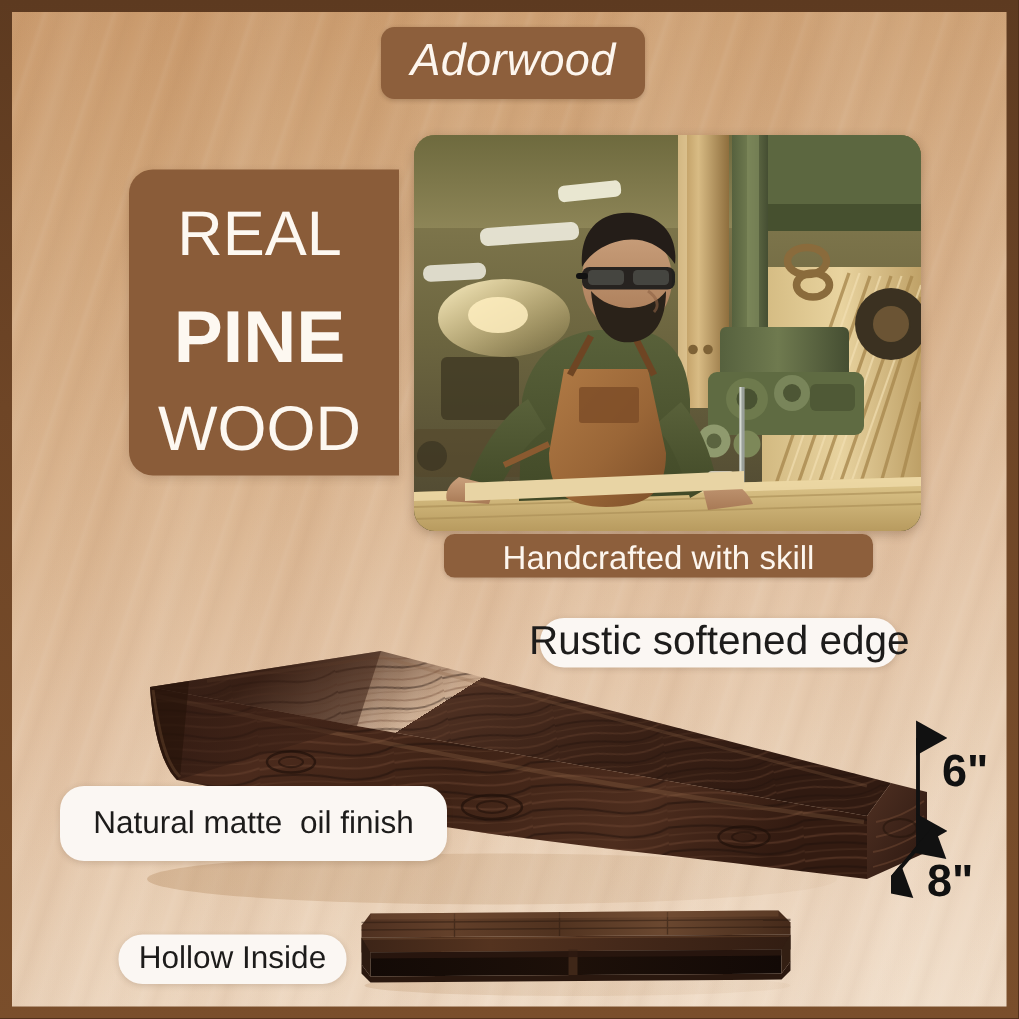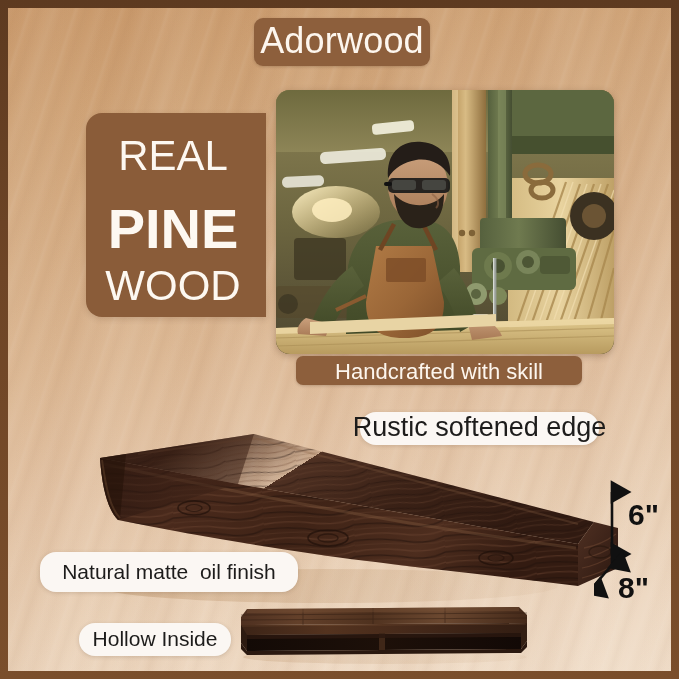--- a/index.html
+++ b/index.html
@@ -78,45 +78,46 @@
     left: 246px; top: 10px;
     width: 176px; height: 48px;
     background: #8d5f3c;
     border-radius: 9px;
     display: flex; align-items: center; justify-content: center;
     box-shadow: 0 1px 3px rgba(60,32,12,.22);
     z-index: 6;
   }
   #brand-badge .txt {
     color: #fdf6ee;
-    font-size: 36px;
+    font-size: 30px;
     letter-spacing: .2px;
     line-height: 1;
     padding-bottom: 2px;
+    font-style: italic;
   }
 
   
   #headline-block {
     left: 78px; top: 105px;
     width: 180px; height: 204px;
     background: #8a5c39;
     border-radius: 16px 0 0 16px;
     z-index: 4;
     box-shadow: 0 2px 6px rgba(60,32,12,.16);
   }
   #headline-block .hl {
     position: absolute;
     left: 0; right: 6px;
     color: #fdf8f1;
     text-align: center;
     line-height: 1;
     white-space: nowrap;
   }
   #hl-real { top: 22px;  font-size: 42px; font-weight: 400; }
-  #hl-pine { top: 88px;  font-size: 56px; font-weight: 700; }
+  #hl-pine { top: 88px;  font-size: 49px; font-weight: 700; }
   #hl-wood { top: 152px; font-size: 42px; font-weight: 400; }
 
   
   #photo {
     left: 268px; top: 82px;
     width: 338px; height: 264px;
     border-radius: 14px;
     overflow: hidden;
     z-index: 5;
     box-shadow: 0 2px 7px rgba(60,32,12,.28);
@@ -148,22 +149,22 @@
     color: #1d1c1b;
     box-shadow: 0 1px 4px rgba(80,50,25,.18);
     z-index: 7;
   }
   #badge-rustic {
     left: 352px; top: 404px;
     width: 239px; height: 33px;
     font-size: 27px;
   }
   #badge-matte {
-    left: 32px; top: 544px;
-    width: 258px; height: 40px;
+    left: 32px; top: 516px;
+    width: 258px; height: 50px;
     font-size: 21px;
   }
   #badge-hollow {
     left: 71px; top: 615px;
     width: 152px; height: 33px;
     font-size: 21px;
   }
   .badge-light .txt { line-height: 1; padding-bottom: 2px; white-space: pre; }
 
   

